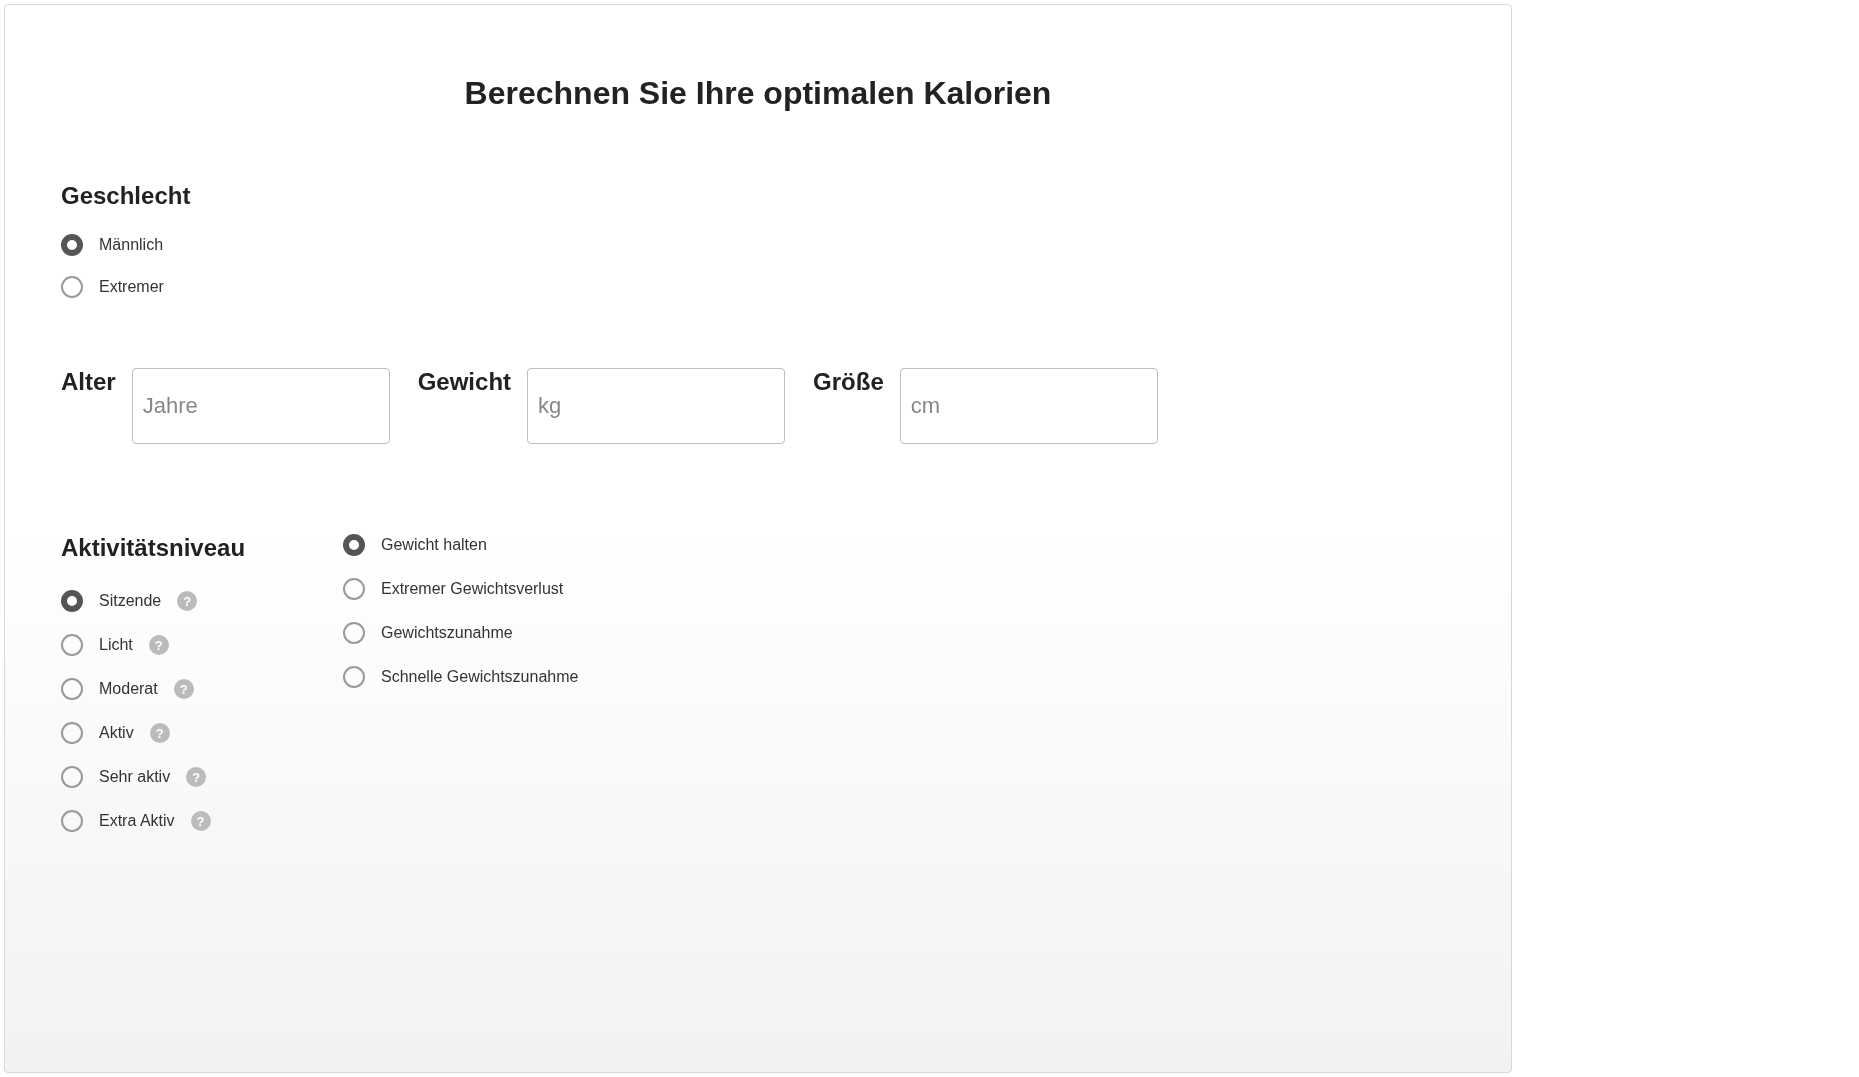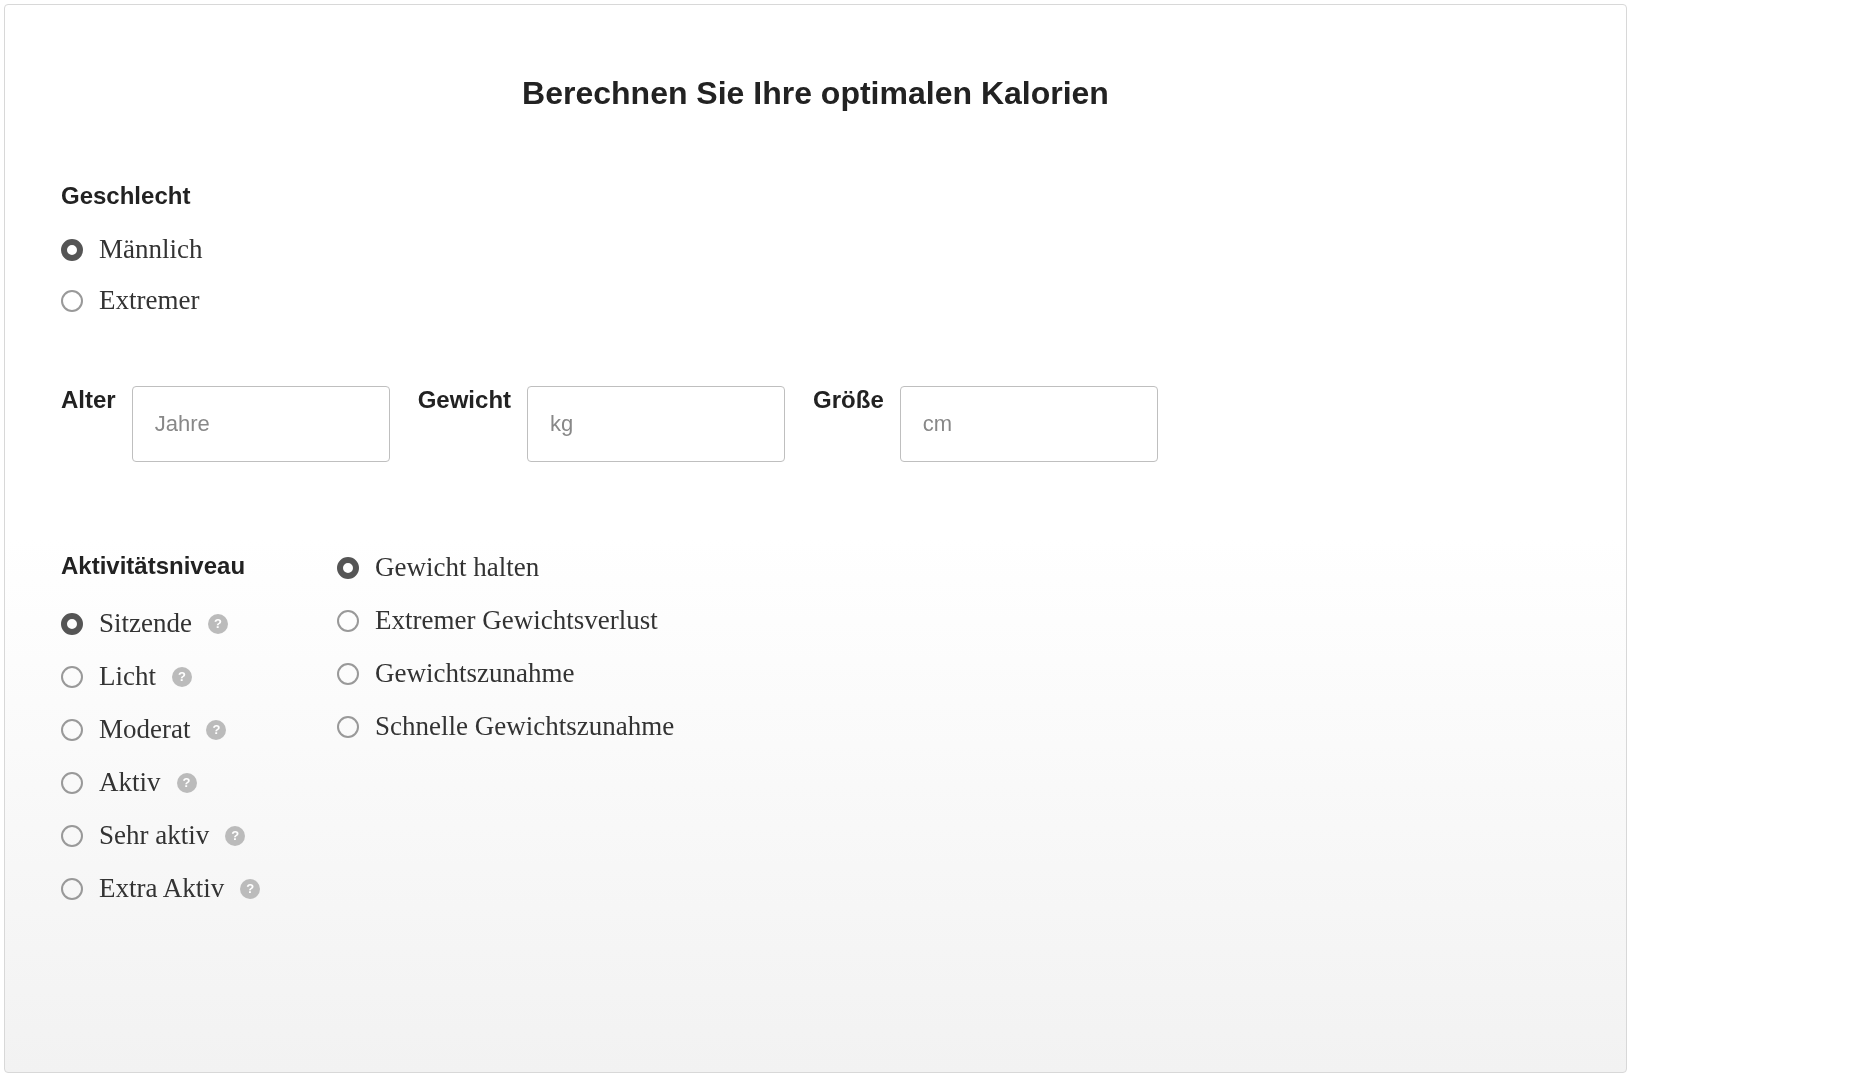--- a/index.html
+++ b/index.html
@@ -6,21 +6,21 @@
       box-sizing: border-box;
       margin: 0;
       padding: 0;
     }
     body {
       font-family: 'Segoe UI', Tahoma, Geneva, Verdana, sans-serif;
       background: #fff;
       padding: 4px;
     }
     .container {
-      width: 1623px;
+      width: 1508px;
       height: 1069px;
       border: 1px solid #d8d8d8;
       border-radius: 4px;
       background: linear-gradient(to bottom, #ffffff 0%, #ffffff 50%, #f2f2f2 100%);
       padding: 40px 56px;
       position: relative;
     }
     .title {
       text-align: center;
       font-size: 32px;
@@ -54,23 +54,22 @@
       display: flex;
       align-items: center;
       justify-content: center;
       flex-shrink: 0;
     }
     .radio-circle.selected {
       border-width: 6px;
       border-color: #555;
     }
     .radio-label {
-      font-size: 27px;
+      font-size: 16px;
       color: #333;
-      font-family: Liberation Serif, serif;
     }
     .help-icon {
       width: 20px;
       height: 20px;
       border-radius: 50%;
       background: #bbb;
       color: #fff;
       font-size: 13px;
       font-weight: 700;
       display: flex;
@@ -92,31 +91,31 @@
     .input-label {
       font-size: 24px;
       font-weight: 600;
       color: #222;
     }
     .text-input {
       width: 258px;
       height: 76px;
       border: 1px solid #bfbfbf;
       border-radius: 4px;
-      padding: 0 22px;
+      padding: 0 10px;
       font-size: 22px;
       color: #333;
       background: #fff;
     }
     .text-input::placeholder {
       color: #888;
     }
     .row3 {
       display: flex;
-      gap: 18px;
+      gap: 24px;
       margin-top: 90px;
     }
     .col {
       width: 258px;
     }
     .col-wide {
       width: auto;
       min-width: 300px;
     }
     .col .section-label, .col-wide .section-label {

